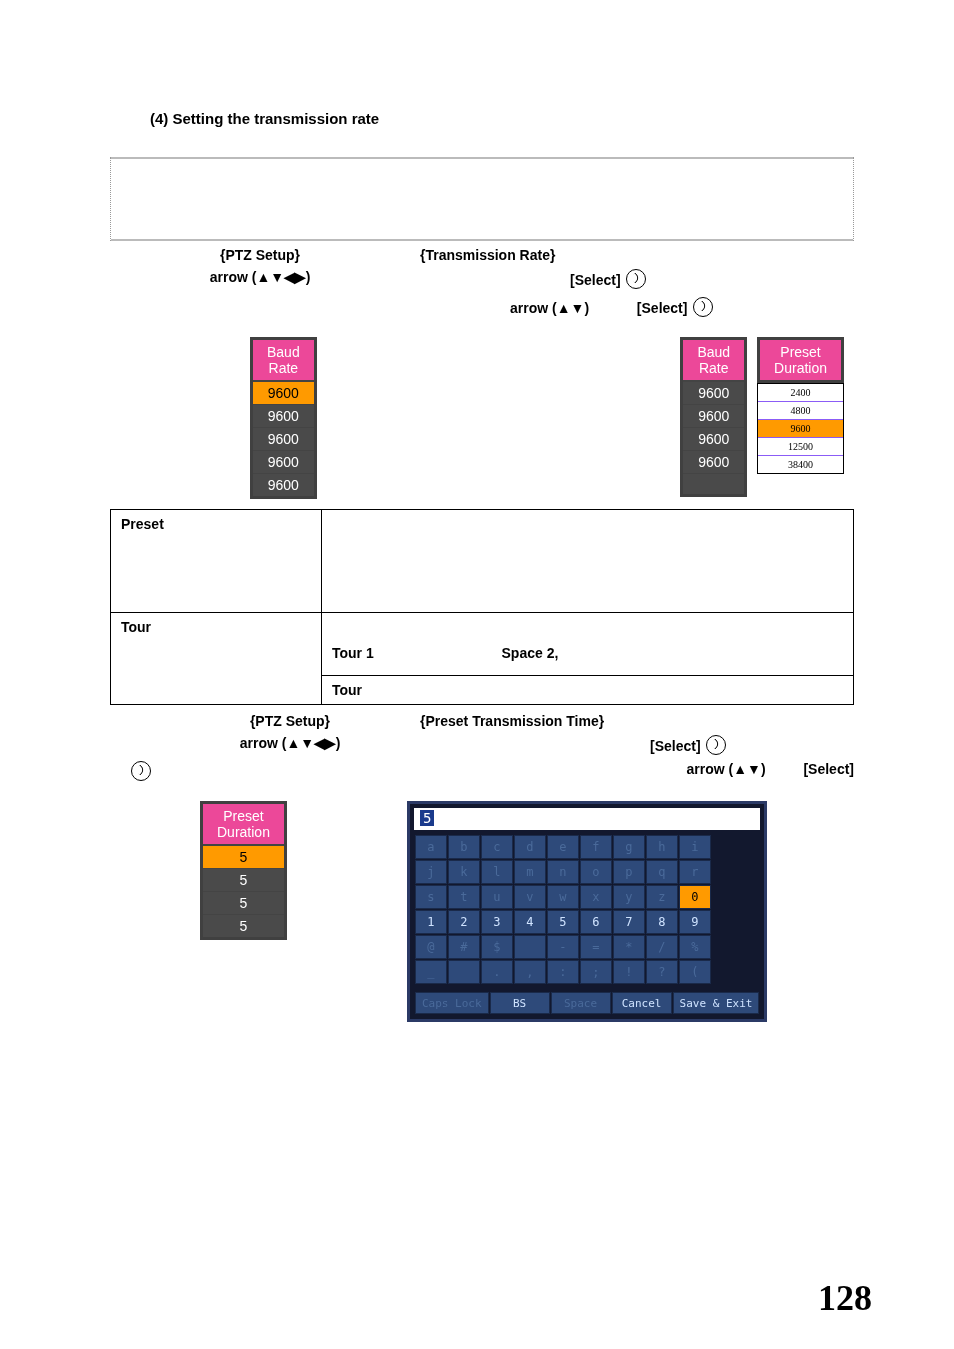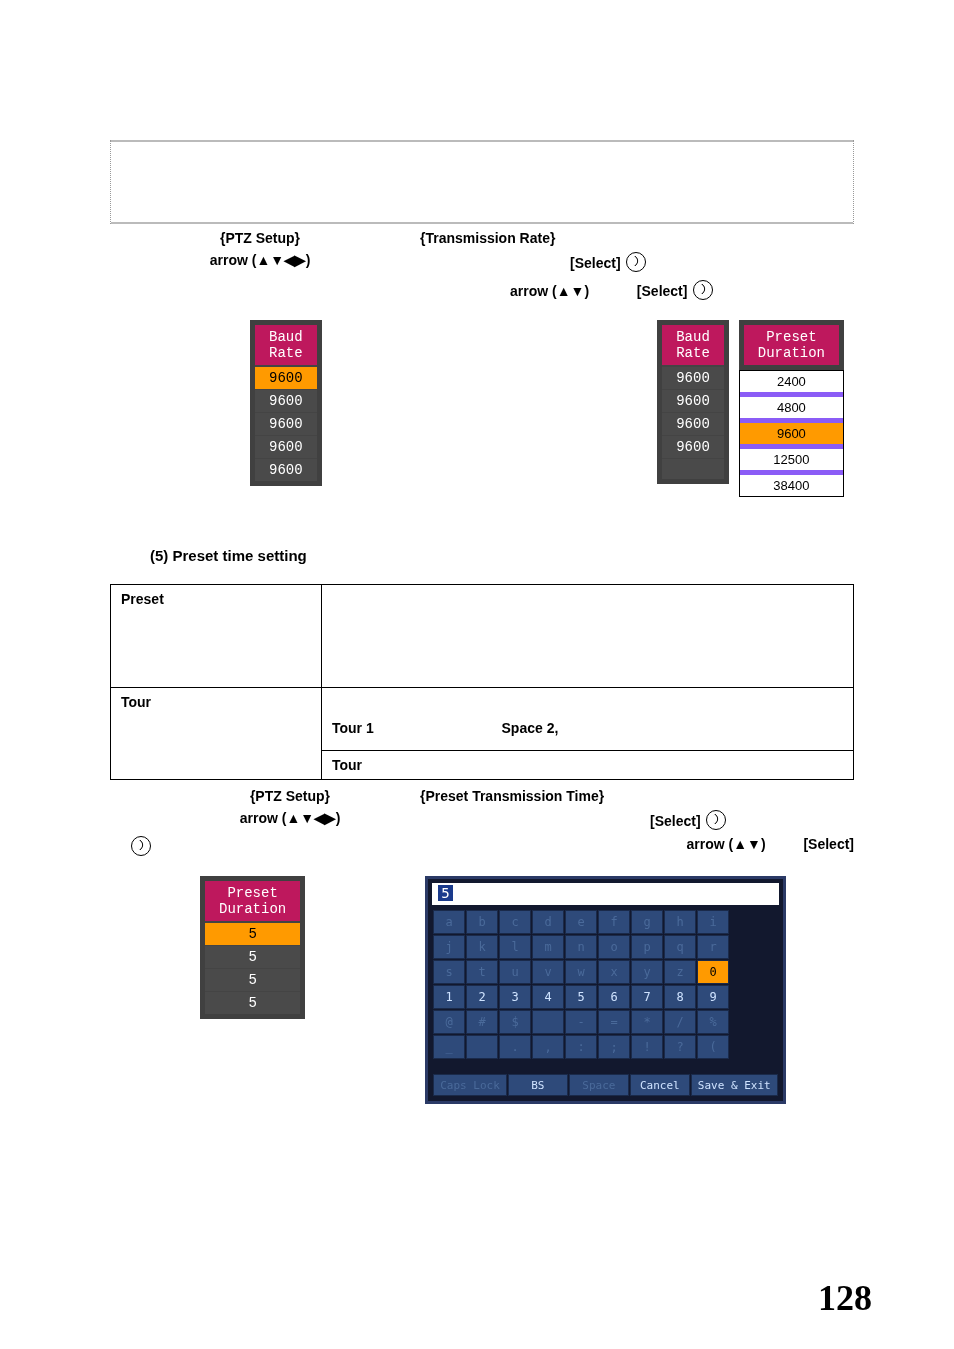--- a/index.html
+++ b/index.html
@@ -74,25 +74,25 @@
     width:7px; height:7px;
     border:1.5px solid #000;
     border-left:none; border-bottom:none;
     border-radius:0 0 0 0;
     transform: rotate(45deg);
     border-top-right-radius: 6px;
   }
 
   
   .dark-widget {
-    background:#be185d;
-    border:5px solid #404040;
+    background:#ec4899;
+    border:3px solid #404040;
     display:inline-block;
     color:#fff;
-    font-family: Liberation Mono, monospace;
+    font-family: Liberation Sans, sans-serif;
     font-size:14px;
   }
   .dark-widget .hdr {
     text-align:center;
     padding:4px 14px;
     border-bottom:1px solid #444;
     white-space:pre;
   }
   .dark-widget .cell {
     text-align:center;
@@ -112,29 +112,29 @@
   .baud-left-wrap { margin-left:140px; }
 
   .baud-pair {
     display:flex;
     gap:10px;
     align-items:flex-start;
   }
   .light-widget {
     border:1px solid #000;
     display:inline-block;
-    font-family: Liberation Sans, sans-serif;
-    font-size:13px;
+    font-family: Liberation Serif, serif;
+    font-size:10px;
     color:#000;
   }
   .light-widget .cell {
     text-align:center;
     padding:3px 12px;
     background:#fff;
-    border-top:5px solid #8b5cf6;
+    border-top:1px solid #8b5cf6;
   }
   .light-widget .cell:first-child{border-top:none;}
   .light-widget .cell.hl { background:#ff9a00; }
 
   
   table.def {
     border-collapse: collapse;
     width: 100%;
     margin-top: 10px;
   }
@@ -203,20 +203,21 @@
     font-family: "Times New Roman", serif;
     font-size:36px;
     font-weight:bold;
   }
 </style>
 </head>
 <body>
 
 <div class="page">
 
+  <div class="sec-title">(4) Setting the transmission rate</div>
 
   <div class="divider-box">
     <hr class="divider-line">
     <div class="divider-gap"></div>
     <hr class="divider-line">
   </div>
 
   <div class="labels-row">
     <div class="left">
       <span>{PTZ Setup}</span>
@@ -279,21 +280,20 @@
           <div class="cell">2400</div>
           <div class="cell">4800</div>
           <div class="cell hl">9600</div>
           <div class="cell">12500</div>
           <div class="cell">38400</div>
         </div>
       </div>
     </div>
   </div>
 
-  <div class="sec-title" style="margin-top:50px;">(5) Preset time setting</div>
 
   <table class="def">
     <tbody>
         <tr>
       <td class="label" style="height:90px;">Preset</td>
       <td></td>
     </tr>
     <tr>
       <td class="label" rowspan="2">Tour</td>
       <td style="height:50px;">
@@ -419,21 +419,21 @@
           <td class="dim">.</td>
           <td class="dim">,</td>
           <td class="dim">:</td>
           <td class="dim">;</td>
           <td class="dim">!</td>
           <td class="dim">?</td>
           <td class="dim">(</td>
         </tr>
       </tbody>
         </table>
-      <table class="kbd" style="margin-top:13px; width:100%;">
+      <table class="kbd" style="margin-top:6px; width:100%;">
         <tbody>
             <tr>
           <td class="btn btn-dim">Caps Lock</td>
           <td class="btn">BS</td>
           <td class="btn btn-dim">Space</td>
           <td class="btn">Cancel</td>
           <td class="btn">Save &amp; Exit</td>
         </tr>
       </tbody>
         </table>

